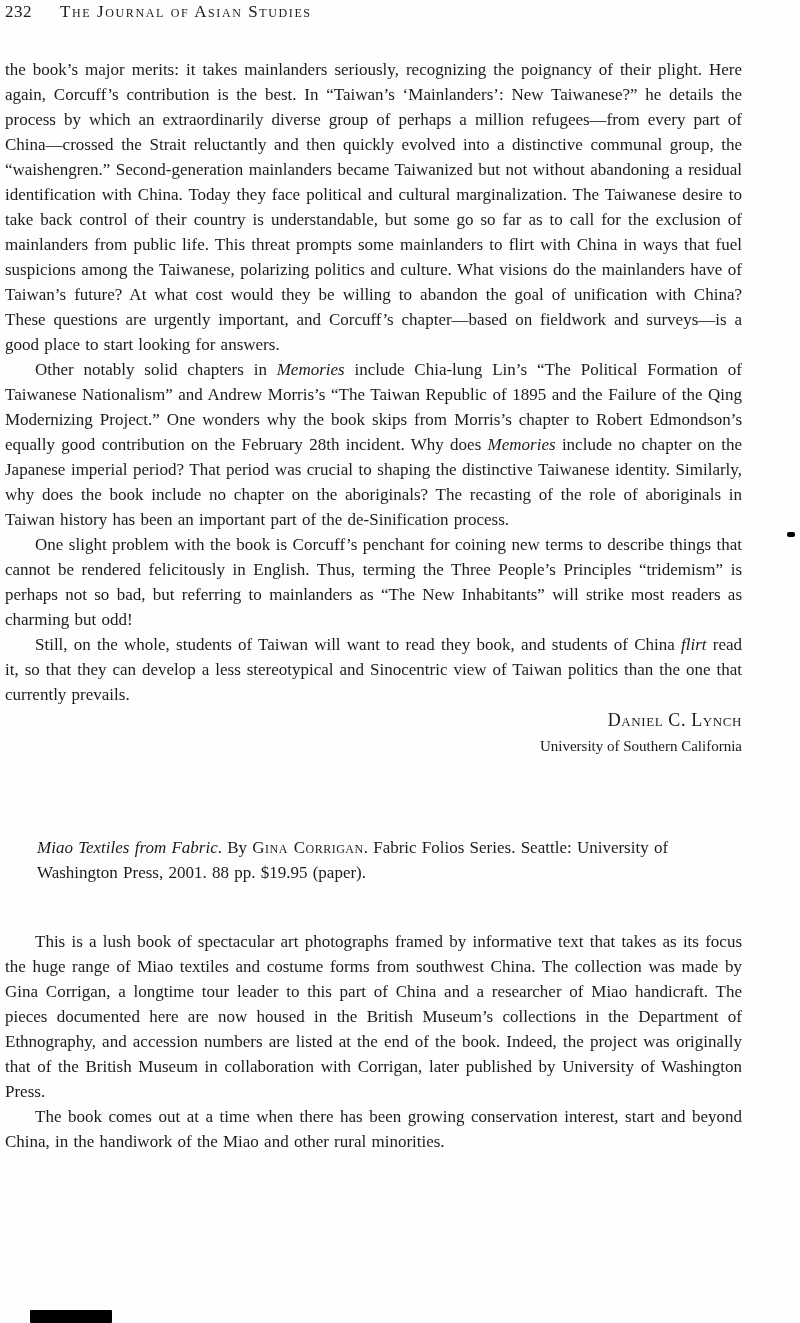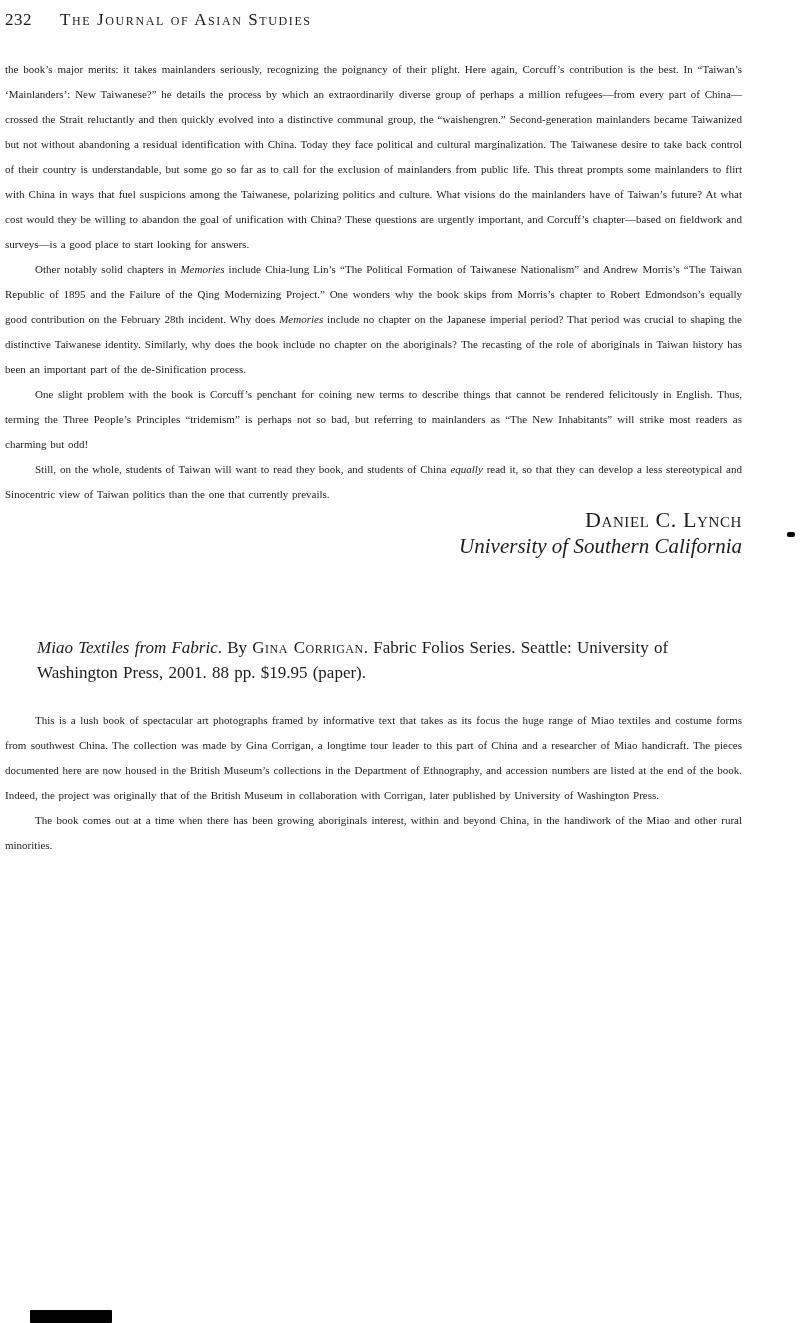--- a/index.html
+++ b/index.html
@@ -11,21 +11,21 @@
     position: relative;
     width: 800px;
     height: 1323px;
     background: #fefefe;
     overflow: hidden;
     font-family: "Liberation Serif", "DejaVu Serif", serif;
     color: #1b1b1b;
   }
   .running-head {
     position: absolute;
-    top: 10px;
+    top: 2px;
     left: 5px;
     font-size: 17px;
     white-space: nowrap;
   }
   .page-number {
     display: inline-block;
     margin-right: 28px;
     letter-spacing: 0.5px;
   }
   .journal-title {
@@ -33,53 +33,52 @@
     letter-spacing: 1.6px;
   }
   .content {
     position: absolute;
     top: 57px;
     left: 5px;
     width: 737px;
   }
   .para {
     margin: 0;
-    font-size: 11px;
+    font-size: 17px;
     line-height: 25px;
     text-align: justify;
     text-indent: 30px;
     word-spacing: 1px;
   }
   .no-indent { text-indent: 0; }
   .seg-italic { font-style: italic; font-family: Liberation Serif, serif; }
   .seg-smallcaps { font-variant: small-caps; letter-spacing: 0.5px; }
   .signature {
     text-align: right;
     margin: 0;
   }
   .sig-name {
     font-variant: small-caps;
-    font-size: 22px;
+    font-size: 18px;
     line-height: 26px;
     letter-spacing: 0.6px;
   }
   .sig-affil {
-    font-style: italic;
-    font-size: 21px;
+    font-size: 15px;
     line-height: 26px;
   }
   .review-second { margin-top: 76px; }
   .citation {
     margin: 0 0 0 32px;
     font-size: 17px;
     line-height: 25px;
     text-align: left;
     word-spacing: 1px;
   }
-  .review-second .body-start { margin-top: 23px; }
+  .review-second .body-start { margin-top: 44px; }
   .artifact { position: absolute; background: #000; }
   .artifact-bottom {
     left: 30px;
     bottom: 0;
     width: 82px;
     height: 13px;
     border-radius: 1px;
   }
   .artifact-right {
     left: 787px;
@@ -97,31 +96,31 @@
   <header class="running-head">
     <span class="page-number">232</span><span class="journal-title">The Journal of Asian Studies</span>
   </header>
 
   <div class="content">
 
     <section class="review">
       <p class="para no-indent"><span>the book’s major merits: it takes mainlanders seriously, recognizing the poignancy of their plight. Here again, Corcuff’s contribution is the best. In “Taiwan’s ‘Mainlanders’: New Taiwanese?” he details the process by which an extraordinarily diverse group of perhaps a million refugees—from every part of China—crossed the Strait reluctantly and then quickly evolved into a distinctive communal group, the “waishengren.” Second-generation mainlanders became Taiwanized but not without abandoning a residual identification with China. Today they face political and cultural marginalization. The Taiwanese desire to take back control of their country is understandable, but some go so far as to call for the exclusion of mainlanders from public life. This threat prompts some mainlanders to flirt with China in ways that fuel suspicions among the Taiwanese, polarizing politics and culture. What visions do the mainlanders have of Taiwan’s future? At what cost would they be willing to abandon the goal of unification with China? These questions are urgently important, and Corcuff’s chapter—based on fieldwork and surveys—is a good place to start looking for answers.</span></p>
       <p class="para"><span>Other notably solid chapters in </span><span class="seg-italic">Memories</span><span> include Chia-lung Lin’s “The Political Formation of Taiwanese Nationalism” and Andrew Morris’s “The Taiwan Republic of 1895 and the Failure of the Qing Modernizing Project.” One wonders why the book skips from Morris’s chapter to Robert Edmondson’s equally good contribution on the February 28th incident. Why does </span><span class="seg-italic">Memories</span><span> include no chapter on the Japanese imperial period? That period was crucial to shaping the distinctive Taiwanese identity. Similarly, why does the book include no chapter on the aboriginals? The recasting of the role of aboriginals in Taiwan history has been an important part of the de-Sinification process.</span></p>
       <p class="para"><span>One slight problem with the book is Corcuff’s penchant for coining new terms to describe things that cannot be rendered felicitously in English. Thus, terming the Three People’s Principles “tridemism” is perhaps not so bad, but referring to mainlanders as “The New Inhabitants” will strike most readers as charming but odd!</span></p>
-      <p class="para"><span>Still, on the whole, students of Taiwan will want to read they book, and students of China </span><span class="seg-italic">equally</span><span> read it, so that they can develop a less stereotypical and Sinocentric view of Taiwan politics than the one that currently prevails.</span></p>
+      <p class="para"><span>Still, on the whole, students of Taiwan will want to read they book, and students of China </span><span class="seg-italic">flirt</span><span> read it, so that they can develop a less stereotypical and Sinocentric view of Taiwan politics than the one that currently prevails.</span></p>
       <div class="signature">
         <div class="sig-name">Daniel C. Lynch</div>
         <div class="sig-affil">University of Southern California</div>
       </div>
     </section>
 
     <section class="review review-second">
       <p class="citation"><span class="seg-italic">Miao Textiles from Fabric</span><span>. By </span><span class="seg-smallcaps">Gina Corrigan</span><span>. Fabric Folios Series. Seattle: University of Washington Press, 2001. 88 pp. $19.95 (paper).</span></p>
       <p class="para body-start"><span>This is a lush book of spectacular art photographs framed by informative text that takes as its focus the huge range of Miao textiles and costume forms from southwest China. The collection was made by Gina Corrigan, a longtime tour leader to this part of China and a researcher of Miao handicraft. The pieces documented here are now housed in the British Museum’s collections in the Department of Ethnography, and accession numbers are listed at the end of the book. Indeed, the project was originally that of the British Museum in collaboration with Corrigan, later published by University of Washington Press.</span></p>
-      <p class="para"><span>The book comes out at a time when there has been growing aboriginals interest, within and beyond China, in the handiwork of the Miao and other rural minorities.</span></p>
+      <p class="para"><span>The book comes out at a time when there has been growing conservation interest, start and beyond China, in the handiwork of the Miao and other rural minorities.</span></p>
     </section>
 
   </div>
 
   <div class="artifact artifact-bottom"></div>
   <div class="artifact artifact-right"></div>
 
 </div>
 
 </body></html>

